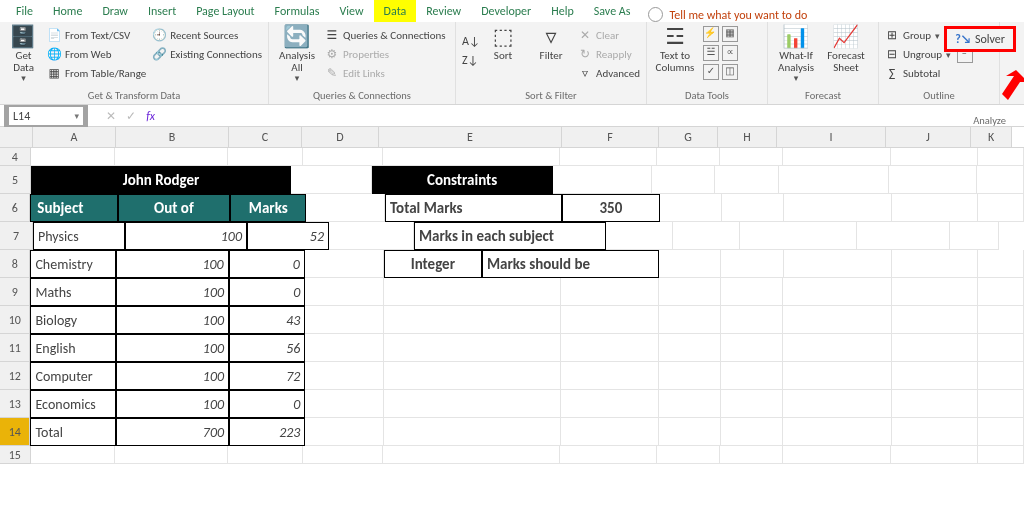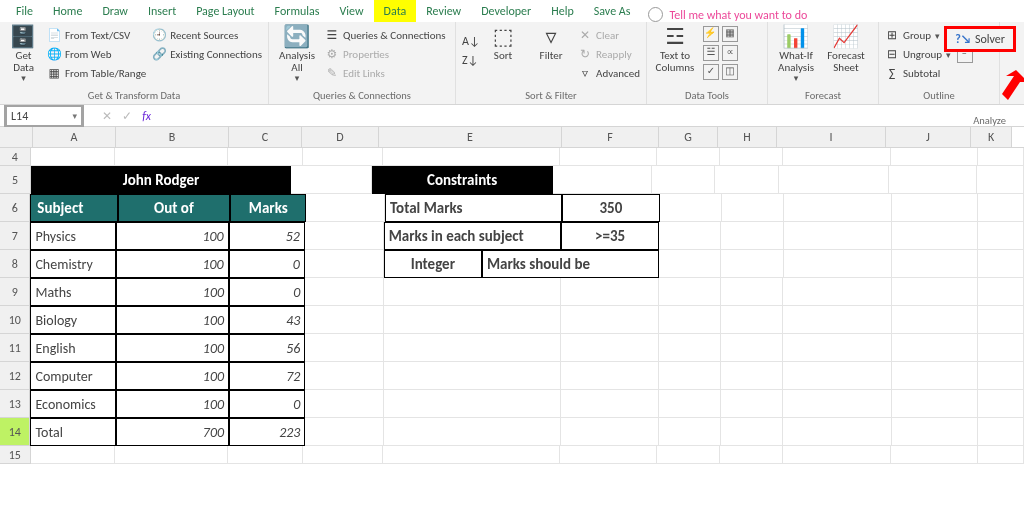--- a/index.html
+++ b/index.html
@@ -1,20 +1,20 @@
 <!DOCTYPE html>
 <html><head>
 <meta charset="utf-8">
 <style>
   html,body{margin:0;padding:0;font-family:"Segoe UI",Calibri,Arial,sans-serif;font-size:12px;color:#444;background:#fff;width:1024px;height:507px;overflow:hidden;}
   
   .tabs{display:flex;align-items:flex-end;height:22px;background:#fff;padding-left:6px;}
   .tab{padding:17px 10px 4px;font-size:12px;color:#2b7d4f;cursor:pointer;}
   .tab.active{background:#ffff00;}
-  .tell-me{display:flex;align-items:center;gap:6px;color:#ec4899;margin-left:8px;}
+  .tell-me{display:flex;align-items:center;gap:6px;color:#c2410c;margin-left:8px;}
   .bulb{width:13px;height:13px;border-radius:50%;border:1px solid #999;display:inline-block;}
   
   .ribbon{display:flex;align-items:stretch;height:82px;background:#f3f3f3;border-bottom:1px solid #d5d5d5;position:relative;}
   .group{display:flex;flex-direction:column;justify-content:space-between;border-right:1px solid #e0e0e0;padding:4px 6px 2px;}
   .group-body{display:flex;align-items:flex-start;gap:6px;flex:1;}
   .group-label{font-size:10.5px;color:#6b6b6b;text-align:center;padding-top:1px;}
   .big-btn{display:flex;flex-direction:column;align-items:center;justify-content:center;width:44px;font-size:11px;color:#444;line-height:1.05;text-align:center;}
   .big-btn .ico{font-size:22px;line-height:22px;margin-bottom:2px;}
   .small-item{display:flex;align-items:center;gap:4px;font-size:11px;color:#444;white-space:nowrap;height:18px;}
   .small-item .ico{width:14px;text-align:center;font-size:12px;}
@@ -22,21 +22,21 @@
   .dim{color:#aaa;}
   .caret::after{content:" \25BE";font-size:9px;color:#555;}
   
   .mini{width:14px;height:14px;border:1px solid #999;display:inline-block;font-size:10px;text-align:center;line-height:12px;color:#555;}
   
   .solver-box{position:absolute;right:8px;top:4px;border:3px solid #ff0000;padding:3px 8px;background:#f3f3f3;display:flex;align-items:center;gap:4px;font-size:12px;color:#444;}
   .red-arrow{position:absolute;right:36px;top:48px;width:0;height:0;}
   .red-arrow svg{overflow:visible;}
   
   .fbar{display:flex;align-items:center;height:21px;border-bottom:1px solid #d5d5d5;background:#fff;}
-  .namebox{width:66px;border:3px solid #a3a3a3;background:#fff;height:18px;font-size:12px;padding:0 4px;display:flex;align-items:center;justify-content:space-between;margin-left:4px;}
+  .namebox{width:66px;border:5px solid #a3a3a3;background:#fff;height:18px;font-size:12px;padding:0 4px;display:flex;align-items:center;justify-content:space-between;margin-left:4px;}
   .namebox::after{content:"\25BE";font-size:9px;color:#777;}
   .fx-area{display:flex;align-items:center;gap:10px;padding-left:18px;color:#999;}
   .fx-btn{color:#6d28d9;font-style:italic;font-size:12px;}
   
   .sheet{position:relative;user-select:none;}
   .colhdr{display:flex;height:20px;border-bottom:1px solid #d5d5d5;}
   .corner{width:32px;background:#f0f0f0;border-right:1px solid #d5d5d5;}
   .ch{background:#f0f0f0;border-right:1px solid #d5d5d5;text-align:center;font-size:12px;color:#555;line-height:20px;}
   .rows{display:flex;flex-direction:column;}
   .row{display:flex;height:28px;}
@@ -48,21 +48,21 @@
   .cE{width:182px;} .cF{width:96px;} .cG{width:58px;} .cH{width:58px;}
   .cI{width:108px;} .cJ{width:84px;} .cK{width:40px;}
   
   .hdr-teal{background:#000000;color:#fff;font-weight:bold;justify-content:center;border:1px solid #000;}
   .hdr-sub{background:#1f6f6d;color:#fff;font-weight:bold;justify-content:center;border:1px solid #000;}
   .tblcell{border:1px solid #000 !important;font-size:14px;}
   .tleft{justify-content:flex-start;}
   .tcenter{justify-content:center;}
   .tright{justify-content:flex-end;font-style:italic;}
   .bold{font-weight:bold;}
-  .rh.sel{background:#bef264;}
+  .rh.sel{background:#eab308;}
   .analyze-label{position:absolute;right:16px;top:92px;font-size:10.5px;color:#6b6b6b;}
 </style>
 </head>
 <body>
 
 <div class="tabs">
   <div class="tab">File</div>
   <div class="tab">Home</div>
   <div class="tab">Draw</div>
   <div class="tab">Insert</div>
@@ -328,21 +328,20 @@
         <div class="cell cK"></div>
     </div>
 
     <div class="row">
       <div class="rh">7</div>
       <div class="cell tblcell cA tleft">Physics</div>
       <div class="cell tblcell cB tright">100</div>
       <div class="cell tblcell cC tright">52</div>
       <div class="cell cD"></div>
       <div class="cell tblcell cE bold tleft" style="font-size:15px">Marks in each subject</div>
-      <div class="cell tblcell cF bold tcenter" style="font-size:15px">&gt;=35</div>
       <div class="cell cG"></div>
         <div class="cell cH"></div>
         <div class="cell cI"></div>
         <div class="cell cJ"></div>
         <div class="cell cK"></div>
     </div>
 
     <div class="row">
       <div class="rh">8</div>
       <div class="cell tblcell cA tleft">Chemistry</div>

